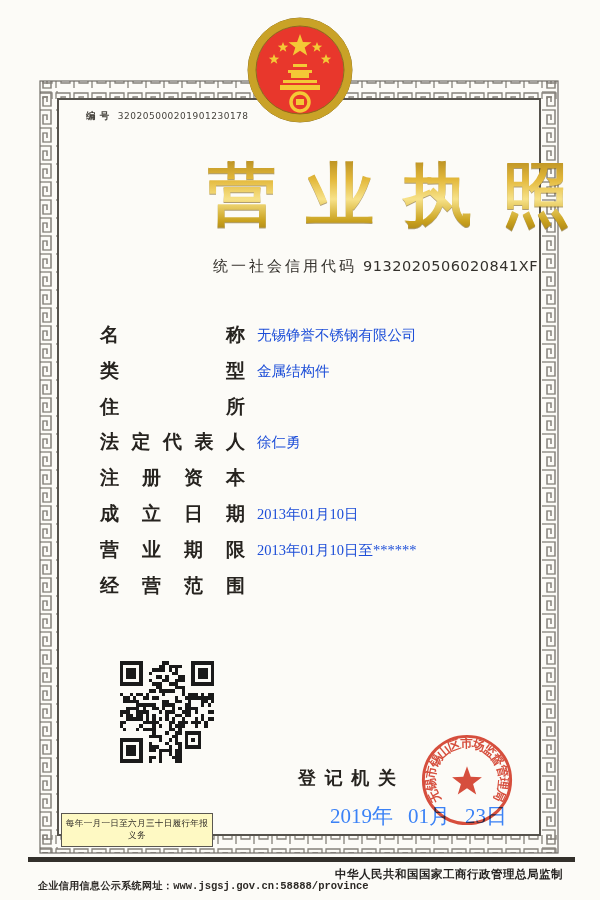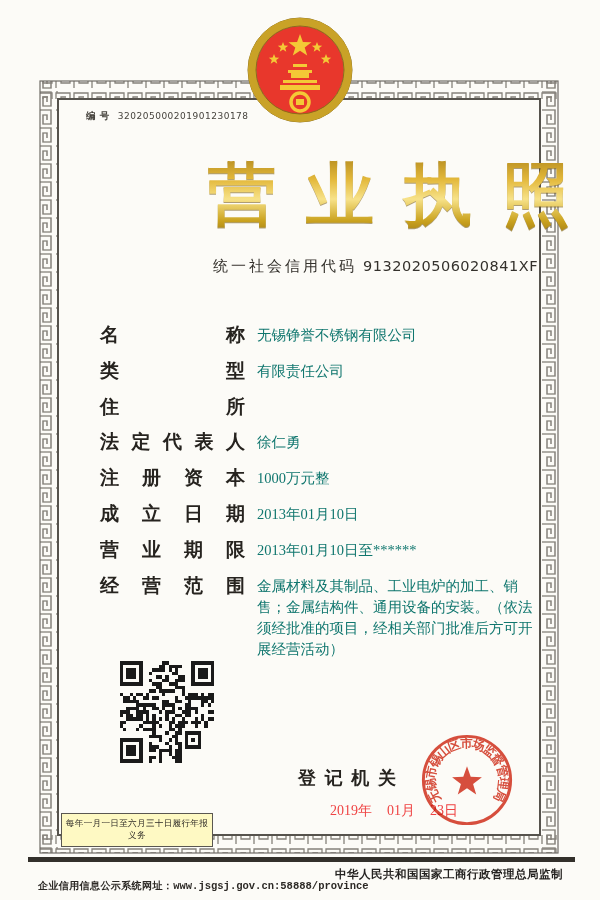--- a/index.html
+++ b/index.html
@@ -12,23 +12,23 @@
   .title{position:absolute;left:0;top:150px;width:600px;margin:0;text-align:right;font-size:68px;font-weight:bold;letter-spacing:30px;padding-left:26px;box-sizing:border-box;
          background:linear-gradient(180deg,#a87f18 0%,#e3b83a 32%,#f7e289 54%,#caa21e 78%,#8f6c12 100%);
          -webkit-background-clip:text;background-clip:text;color:transparent;
          filter:drop-shadow(0 1px 0 rgba(110,80,10,.55));}
   .credit{position:absolute;right:62px;top:257px;font-size:15px;color:#34312c;}
   .credit .lbl{letter-spacing:3px;margin-right:6px;margin-left:8px;}
   .credit .code{font-family:"DejaVu Sans",sans-serif;font-size:14.5px;letter-spacing:.5px;}
   .fields{position:absolute;left:100px;top:322px;width:446px;}
   .row{position:absolute;left:0;display:flex;align-items:flex-start;}
   .row .label{display:flex;justify-content:space-between;width:145px;flex:0 0 145px;font-size:19px;font-weight:600;color:#26231f;}
-  .row .value{margin-left:12px;font-size:14.5px;line-height:21px;width:288px;color:#0f766e;padding-top:3px;}
+  .row .value{margin-left:12px;font-size:14.5px;line-height:21px;width:288px;color:#1d4ed8;padding-top:3px;}
   .registry{position:absolute;left:298px;top:766px;display:flex;justify-content:space-between;width:98px;font-size:18px;font-weight:600;color:#26231f;z-index:2;}
-  .dateline{position:absolute;left:330px;top:802px;font-size:14px;color:#ef4444;z-index:2;text-align:center;}
+  .dateline{position:absolute;left:330px;top:802px;font-size:21px;color:#3b82f6;z-index:2;text-align:center;}
   .dateline span{margin-right:15px;}
   .seal{position:absolute;left:418px;top:731px;z-index:4;mix-blend-mode:multiply;opacity:.92;}
   .qr{position:absolute;left:120px;top:661px;}
   .annual{position:absolute;left:61px;top:813px;width:152px;border:1px solid #5a5751;font-size:8.6px;letter-spacing:.3px;text-align:center;padding:4px 2px;color:#2c2925;background:#fef9c3;z-index:2;box-sizing:border-box;}
   .bottom-bar{position:absolute;left:28px;top:857px;width:547px;height:5px;background:#33302b;}
   .footer-left{position:absolute;left:38px;top:870px;font-size:10px;color:#2c2925;margin-top:9px;}
   .footer-left .lbl{font-weight:bold;letter-spacing:.4px;}
   .footer-left .url{font-family:"Liberation Mono",monospace;font-weight:bold;font-size:10.5px;}
   .footer-right{position:absolute;right:37px;top:867px;font-size:11.5px;font-weight:600;letter-spacing:.5px;color:#242220;text-align:right;}
 </style>
@@ -89,21 +89,21 @@
           <span>名</span>
           <span>称</span>
         </div>
         <div class="value">无锡铮誉不锈钢有限公司</div>
       </div>
     <div class="row" style="top:36px">
         <div class="label">
           <span>类</span>
           <span>型</span>
         </div>
-        <div class="value">有限责任公司</div>
+        <div class="value">金属结构件</div>
       </div>
     <div class="row" style="top:72px">
         <div class="label">
           <span>住</span>
           <span>所</span>
         </div>
       </div>
     <div class="row" style="top:107px">
         <div class="label">
           <span>法</span>
@@ -114,21 +114,20 @@
         </div>
         <div class="value">徐仁勇</div>
       </div>
     <div class="row" style="top:143px">
         <div class="label">
           <span>注</span>
           <span>册</span>
           <span>资</span>
           <span>本</span>
         </div>
-        <div class="value">1000万元整</div>
       </div>
     <div class="row" style="top:179px">
         <div class="label">
           <span>成</span>
           <span>立</span>
           <span>日</span>
           <span>期</span>
         </div>
         <div class="value">2013年01月10日</div>
       </div>
@@ -141,21 +140,20 @@
         </div>
         <div class="value">2013年01月10日至******</div>
       </div>
     <div class="row" style="top:251px">
         <div class="label">
           <span>经</span>
           <span>营</span>
           <span>范</span>
           <span>围</span>
         </div>
-        <div class="value">金属材料及其制品、工业电炉的加工、销售；金属结构件、通用设备的安装。（依法须经批准的项目，经相关部门批准后方可开展经营活动）</div>
       </div>
   </div>
 
   <svg id="qr" class="qr" width="94" height="102" viewBox="0 0 29 29" shape-rendering="crispEdges" preserveAspectRatio="none">
       <rect x="13" y="0" width="1" height="1" fill="#1a1a1a"></rect>
       <rect x="14" y="0" width="1" height="1" fill="#1a1a1a"></rect>
       <rect x="12" y="1" width="1" height="1" fill="#1a1a1a"></rect>
       <rect x="13" y="1" width="1" height="1" fill="#1a1a1a"></rect>
       <rect x="15" y="1" width="1" height="1" fill="#1a1a1a"></rect>
       <rect x="16" y="1" width="1" height="1" fill="#1a1a1a"></rect>

